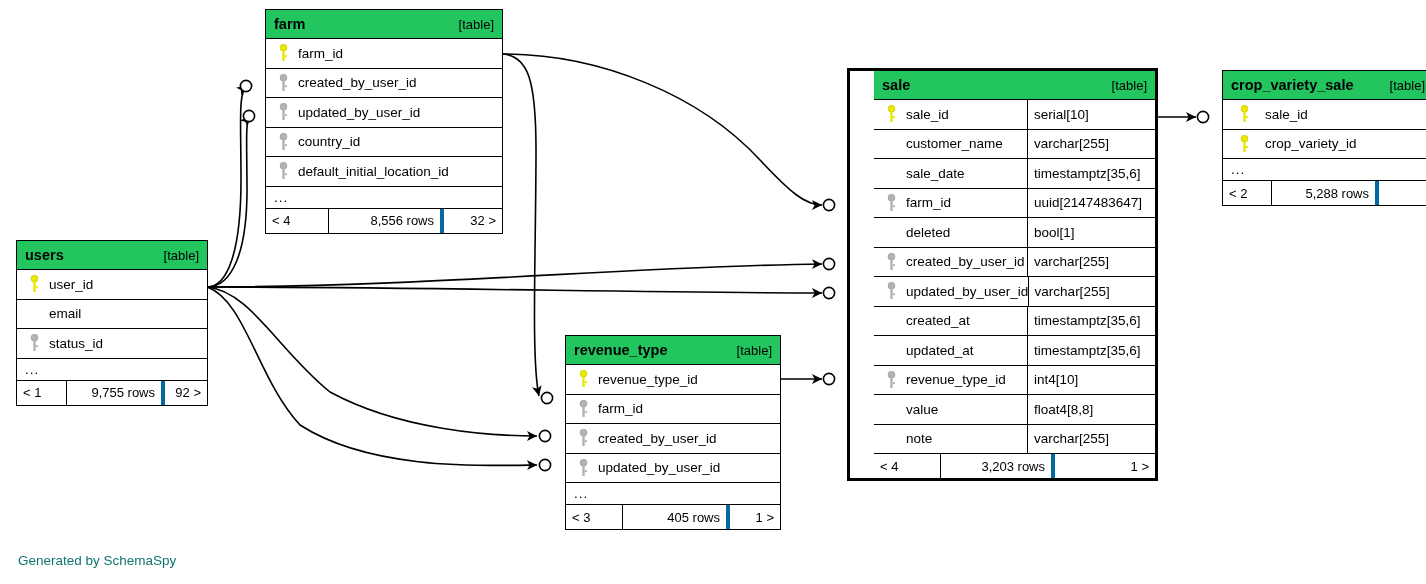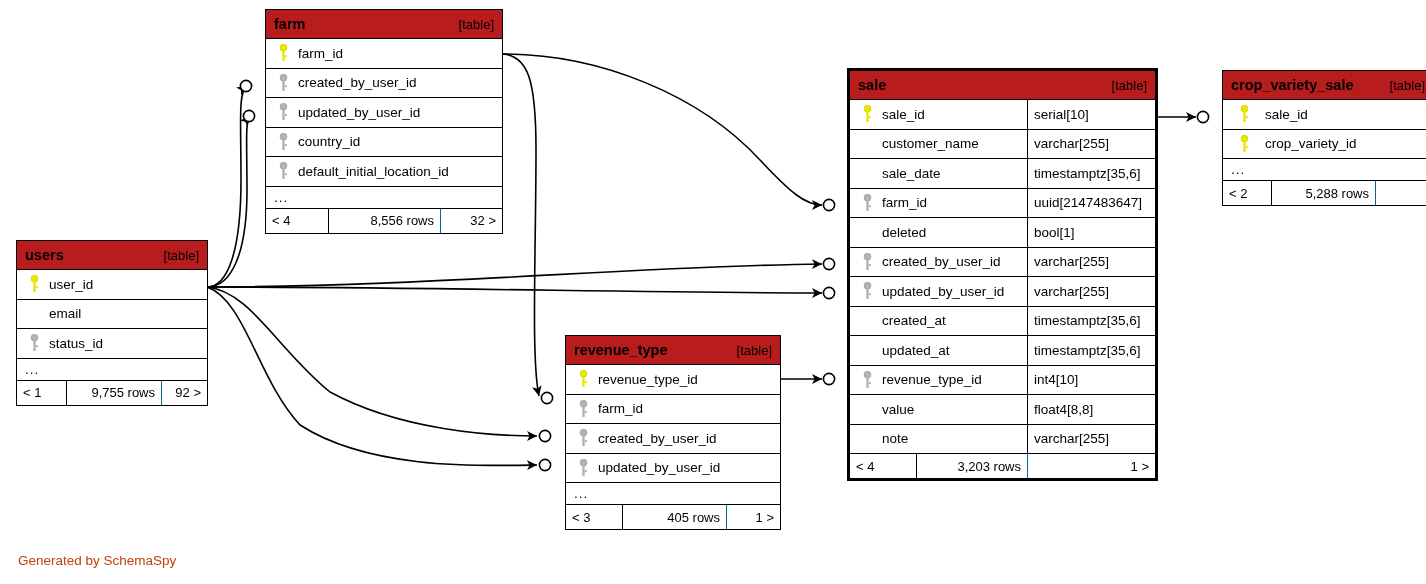--- a/index.html
+++ b/index.html
@@ -30,23 +30,24 @@
   }
   .table-box {
     position: absolute;
     background: #ffffff;
     border: 1px solid #000000;
     box-sizing: border-box;
     z-index: 2;
   }
   .table-box.focal {
     border-width: 3px;
+    padding-left: 24px;
   }
   .tbl-header {
-    background: #b91c1c;
+    background: #22c55e;
     border-bottom: 1px solid #000000;
     display: flex;
     align-items: center;
     justify-content: space-between;
     padding: 0 8px;
     box-sizing: border-box;
     height: 29px;
     text-align: center;
   }
   .tbl-name {
@@ -132,28 +133,28 @@
     padding-left: 6px;
   }
   .foot-mid {
     justify-content: flex-end;
     padding-right: 6px;
     border-left: 1px solid #000000;
   }
   .foot-right {
     justify-content: flex-end;
     padding-right: 6px;
-    border-left: 1px solid #0369a1;
+    border-left: 4px solid #0369a1;
   }
   #credit {
     position: absolute;
     left: 18px;
     top: 553px;
     font-size: 13.5px;
-    color: #c2410c;
+    color: #0f766e;
     white-space: nowrap;
     z-index: 2;
   }
 </style>
 </head>
 <body>
 
 <div id="canvas">
 
   <svg id="edges" viewBox="0 0 1426 584" xmlns="http://www.w3.org/2000/svg">

